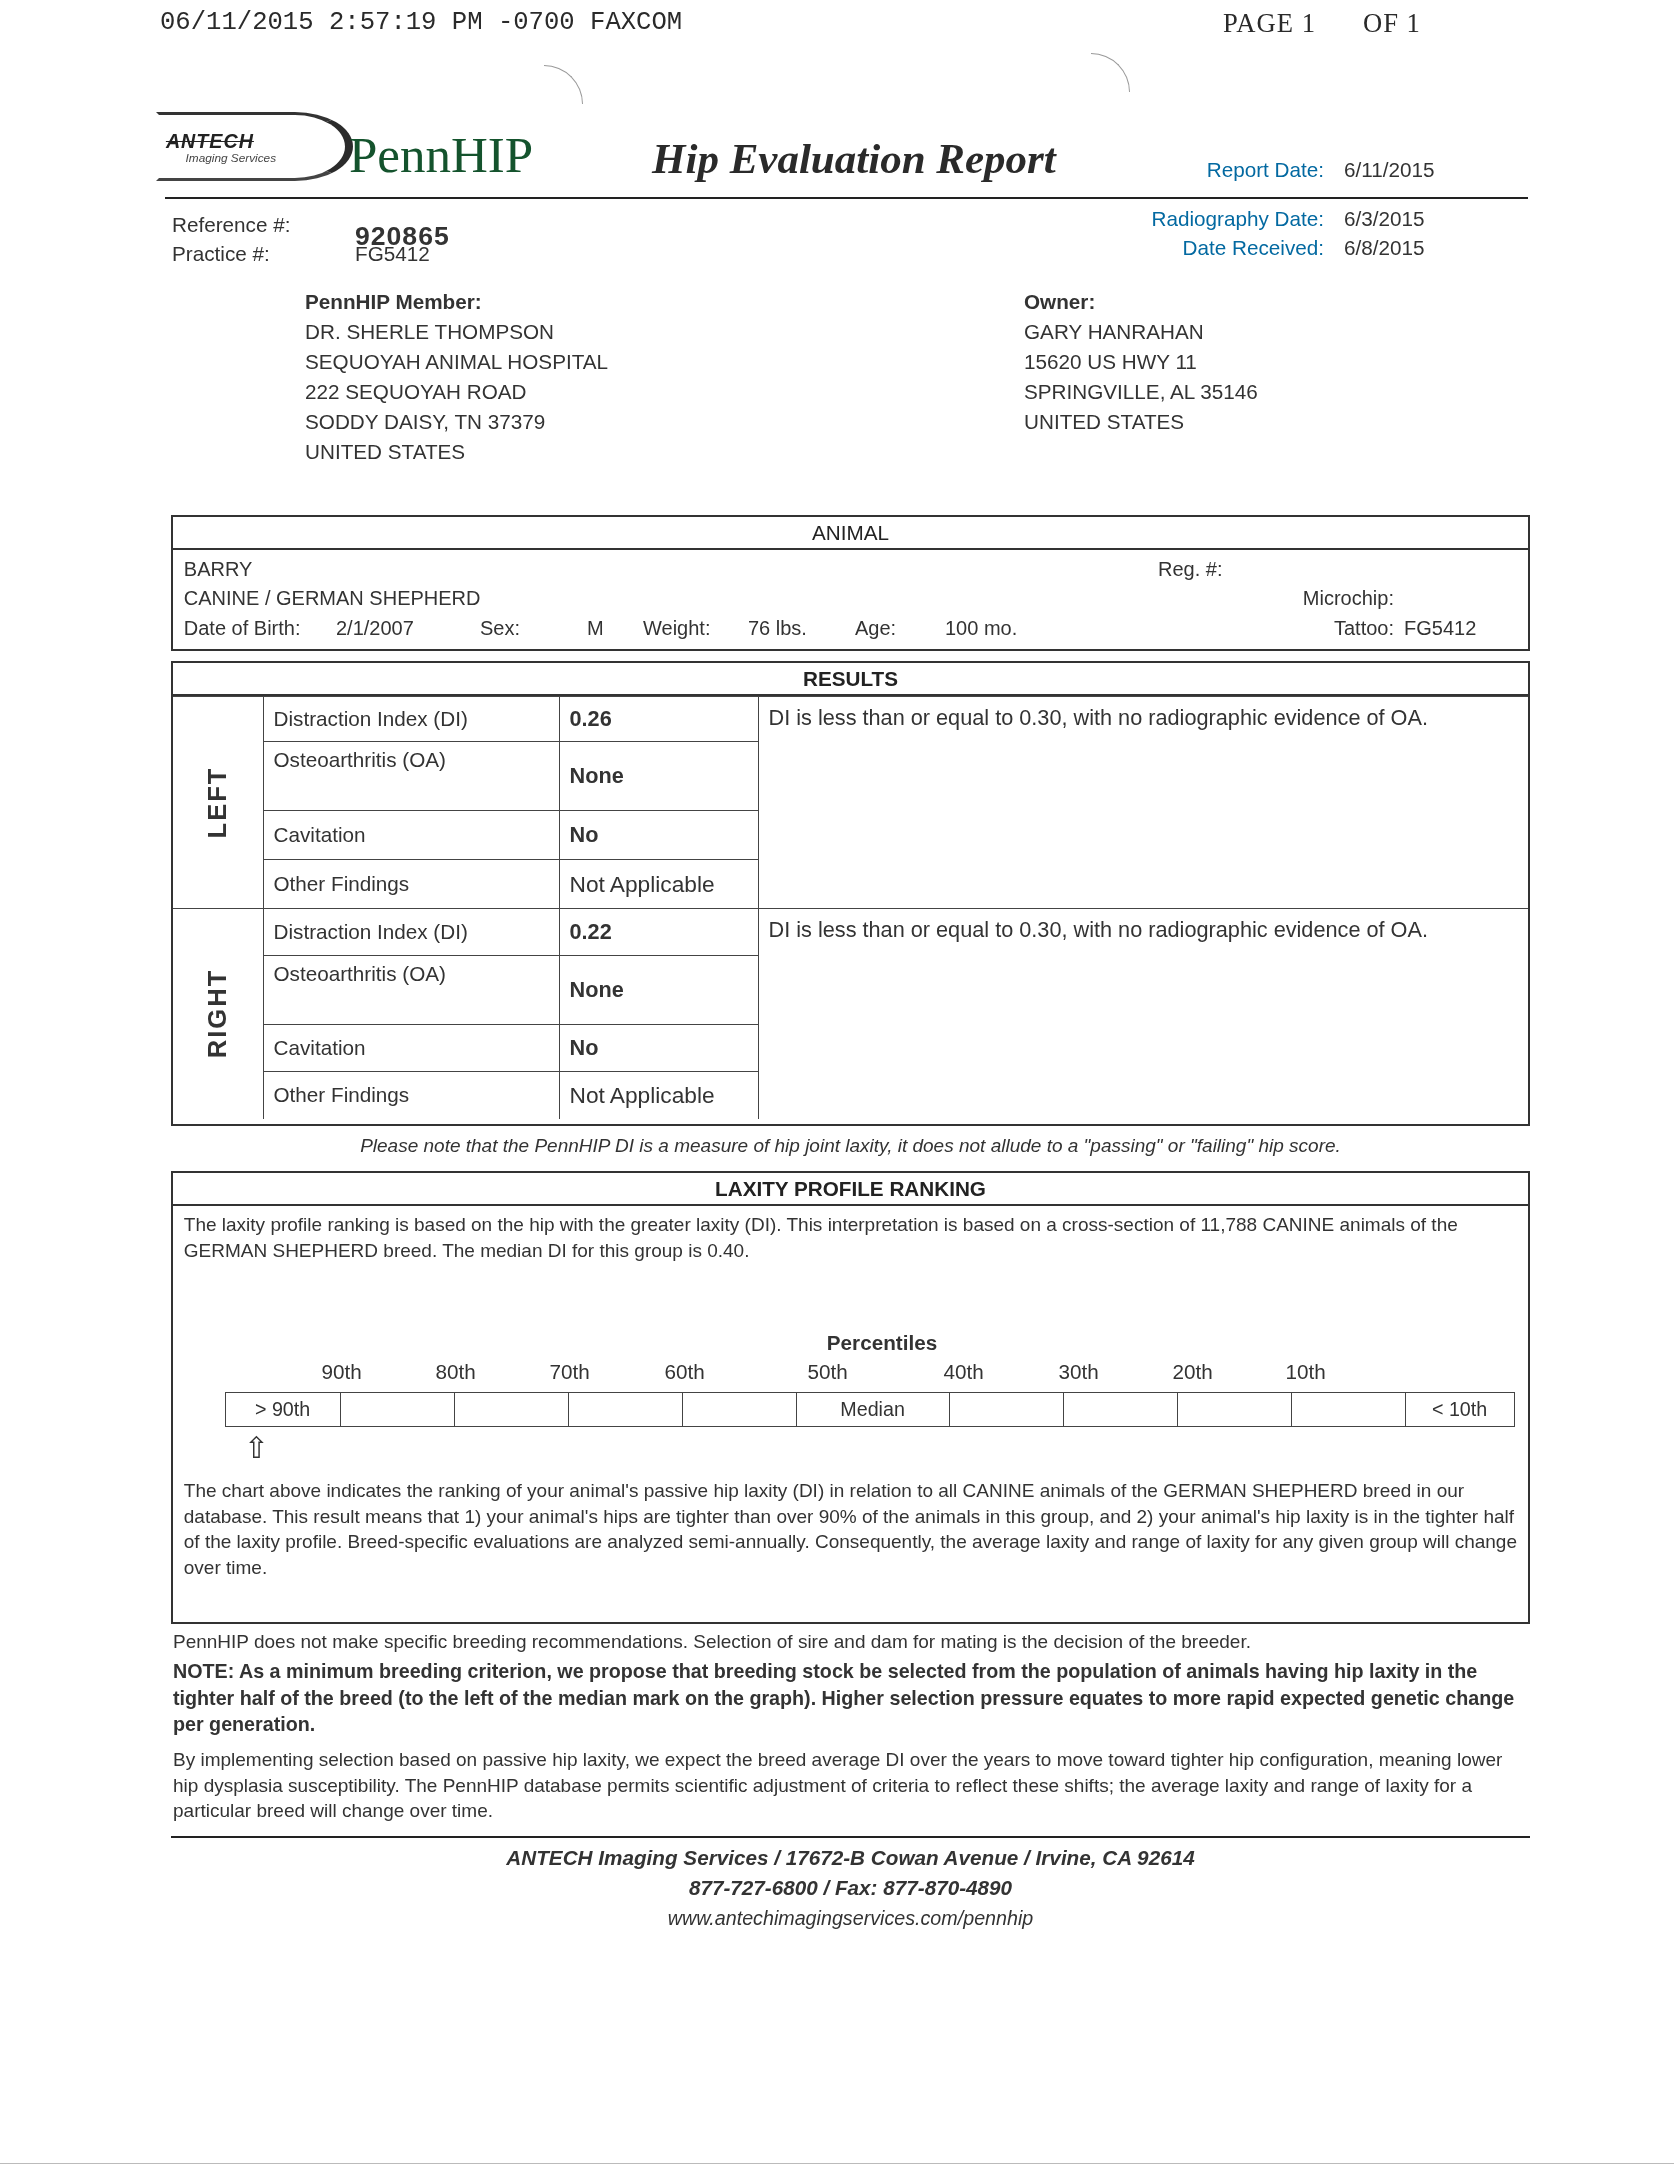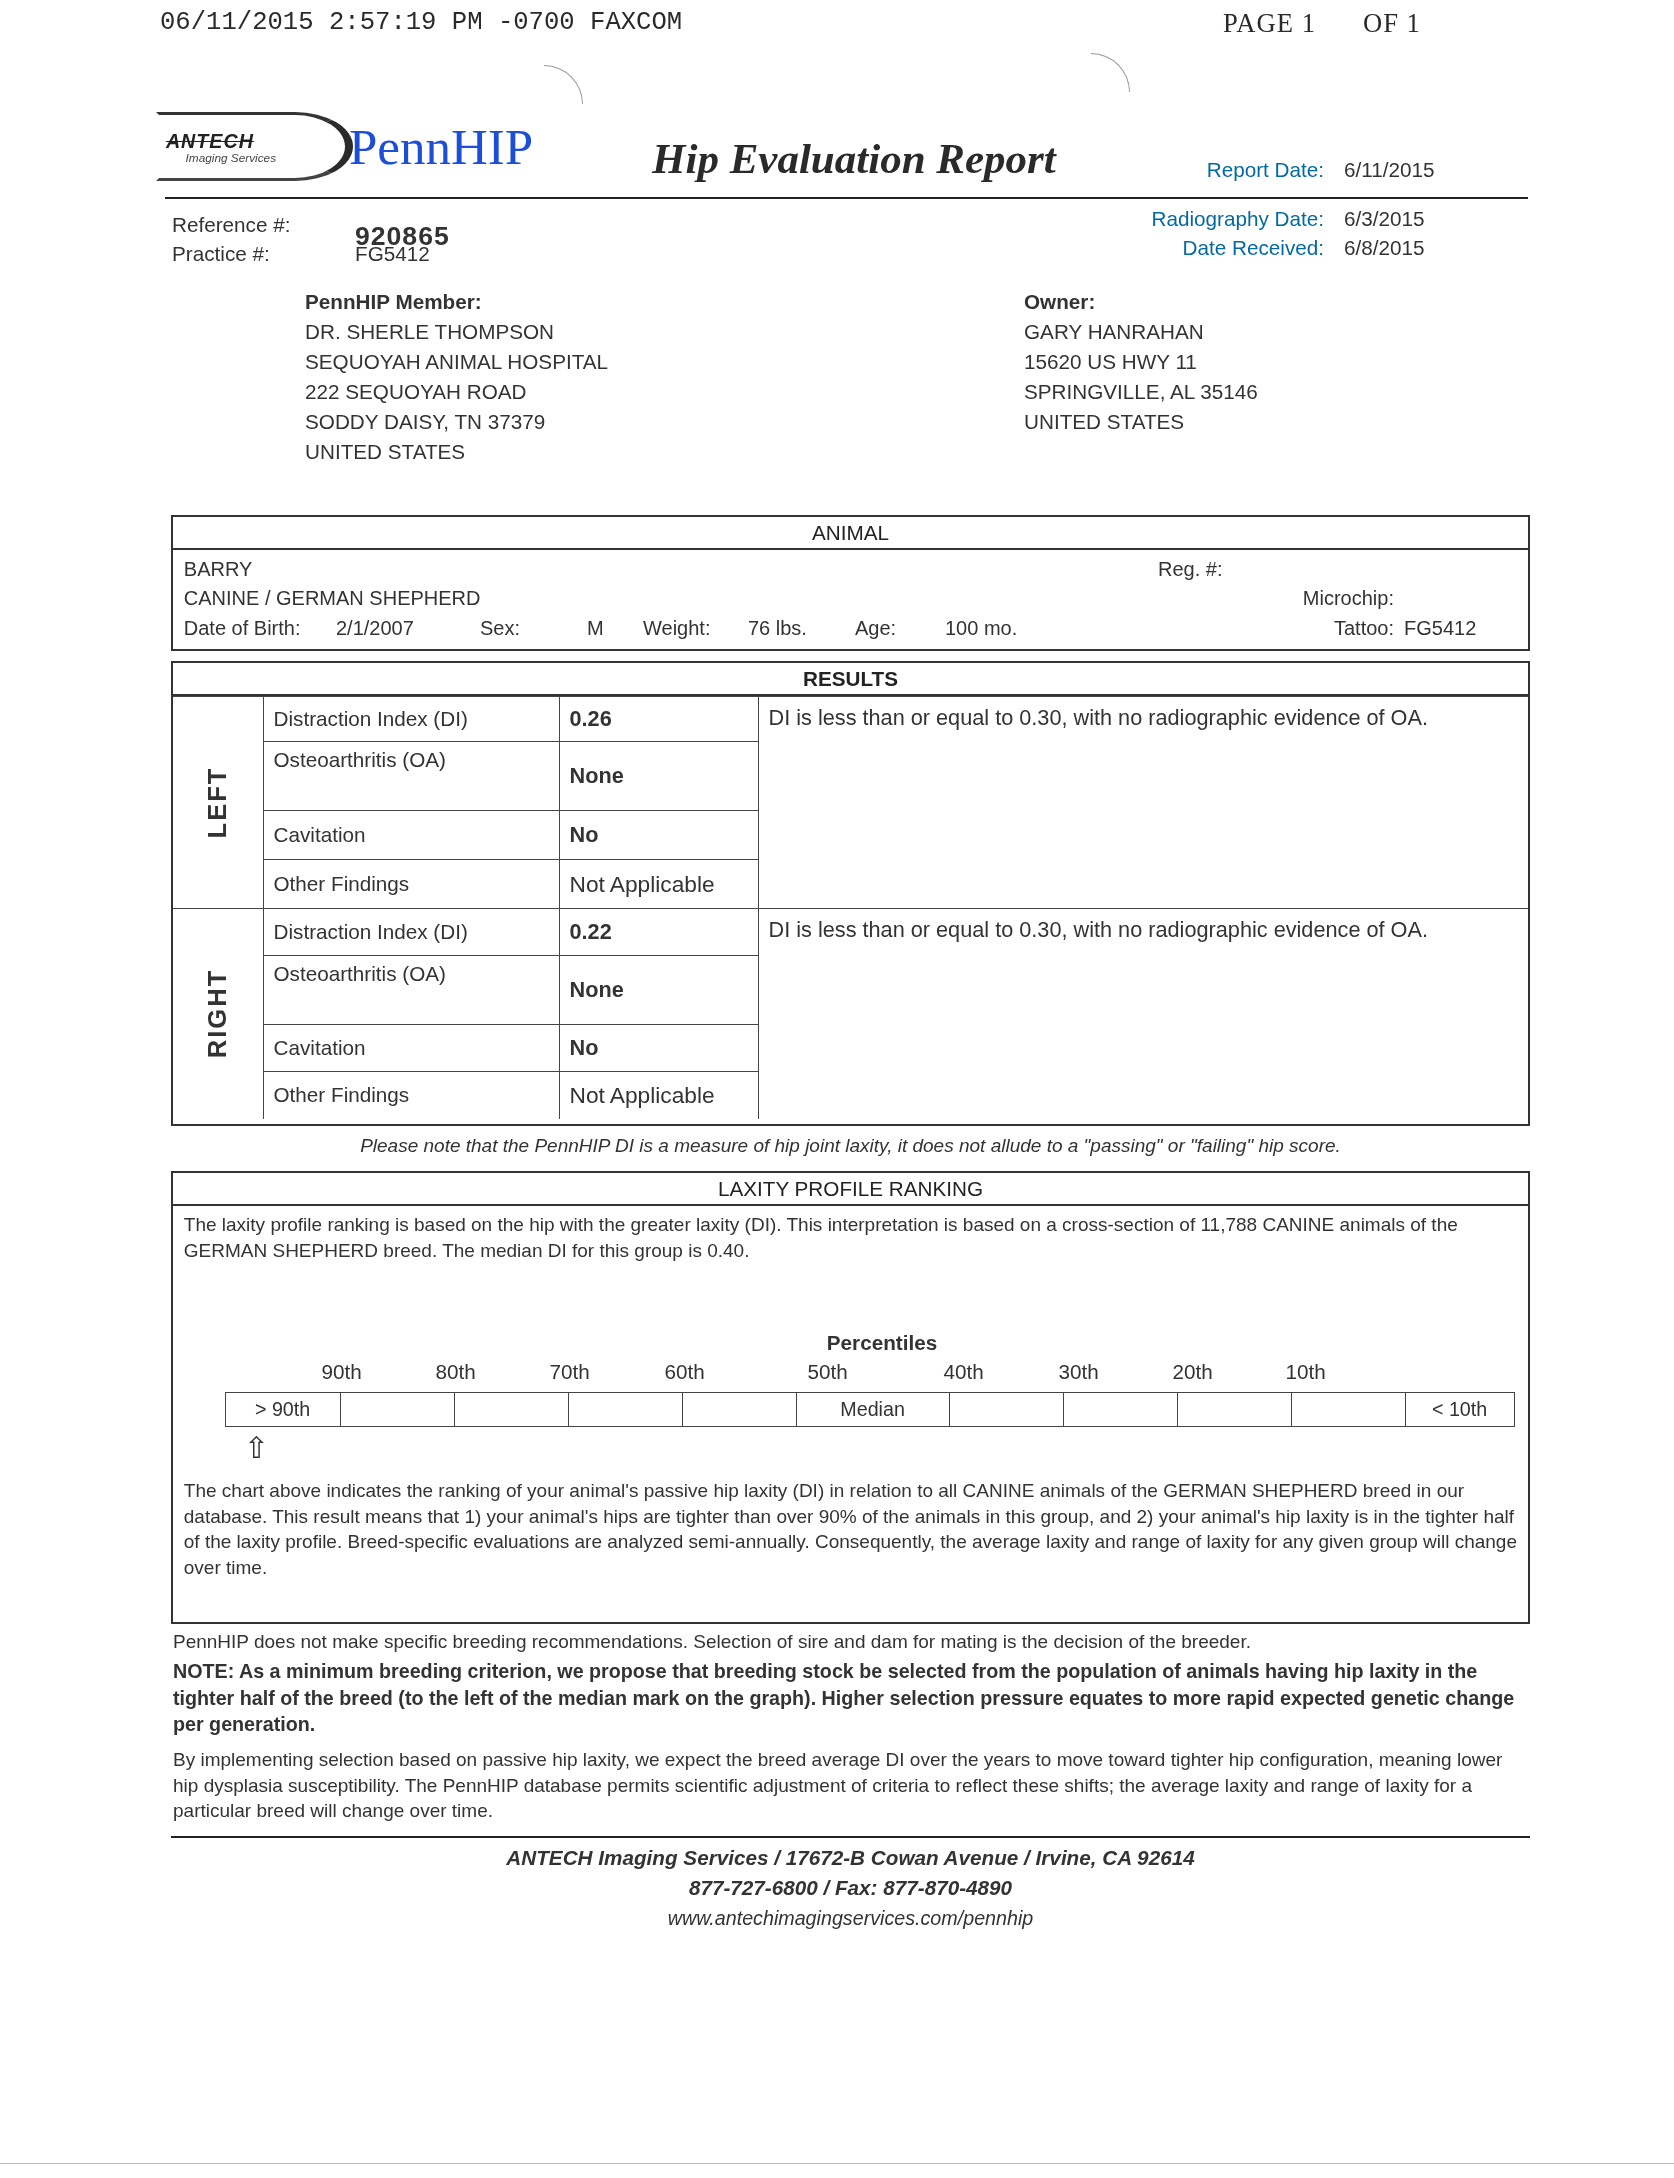--- a/index.html
+++ b/index.html
@@ -13,21 +13,21 @@
   .fax-right { left: 1223px; font-family: "Liberation Serif", serif; font-size: 26.6px; letter-spacing: 1px; }
   .fax-right span { margin-right: 47px; }
 
   .scan-curve { width: 39px; height: 39px; border-top: 1.5px solid #999; border-right: 1.5px solid #999; border-radius: 0 39px 0 0; }
 
   
   .logo { left: 156px; top: 110px; width: 404px; height: 79px; }
   .logo-swoosh { position: absolute; left: 0; top: 2px; width: 197px; height: 69px; border: 3px solid transparent; border-top-color: #333; border-right: 8.9px solid #2b2b2b; border-bottom-color: #444; border-radius: 0 59px 59px 0 / 0 35px 35px 0; }
   .logo-antech { position: absolute; left: 9.9px; top: 19.7px; font-family: "Liberation Sans", sans-serif; font-weight: bold; font-style: italic; font-size: 19.7px; letter-spacing: 1px; color: #222; text-decoration: line-through; }
   .logo-imaging { position: absolute; left: 29.6px; top: 41px; font-style: italic; font-size: 11.8px; color: #444; }
-  .logo-pennhip { position: absolute; left: 193px; top: 8px; font-family: "Liberation Serif", serif; font-size: 51px; color: #1d4ed8; }
+  .logo-pennhip { position: absolute; left: 193px; top: 16px; font-family: "Liberation Serif", serif; font-size: 51px; color: #14532d; }
 
   .title { left: 652px; top: 134px; font-family: "Liberation Serif", serif; font-style: italic; font-weight: bold; font-size: 43px; color: #2a2a2a; }
 
   .rlabel { font-size: 20.7px; color: #0369a1; text-align: right; }
   .rvalue { font-size: 20.7px; color: #333; }
 
   .hr { background: #222; height: 2px; }
 
   .lbl { font-size: 20.7px; color: #333; }
   .ref-val { font-size: 26.6px; font-weight: bold; color: #333; letter-spacing: 1px; }
@@ -178,21 +178,21 @@
       <td class="param" style="border-bottom:none;">Other Findings</td>
       <td class="val na" style="border-bottom:none;">Not Applicable</td>
     </tr>
   </tbody>
     </table>
 </div>
 
 <div class="abs note-italic" style="left:171px;top:1135px;width:1359px;">Please note that the PennHIP DI is a measure of hip joint laxity, it does not allude to a "passing" or "failing" hip score.</div>
 
 <div class="abs box" style="left:171px;top:1171px;width:1359px;height:453px;">
-  <div class="box-head" style="height:33px;line-height:31.5px;">LAXITY PROFILE RANKING</div>
+  <div class="box-head" style="height:33px;line-height:31.5px;font-weight:bold;">LAXITY PROFILE RANKING</div>
   <div class="lax-text abs" style="left:10.8px;top:39px;width:1340px;">The laxity profile ranking is based on the hip with the greater laxity (DI). This interpretation is based on a cross-section of 11,788 CANINE animals of the GERMAN SHEPHERD breed.  The median DI for this group is 0.40.</div>
 
   <div class="abs pct-header" style="left:0;top:158px;width:1359px;padding-left:59px;"><span>Percentiles</span></div>
 
   <div class="abs" style="left:29.6px;top:187px;width:1300px;height:27.6px;">
     <div class="abs pct-label" style="left:82px;width:114px;">90th</div>
     <div class="abs pct-label" style="left:196px;width:114px;">80th</div>
     <div class="abs pct-label" style="left:310px;width:114px;">70th</div>
     <div class="abs pct-label" style="left:425px;width:114px;">60th</div>
     <div class="abs pct-label" style="left:568px;width:114px;">50th</div>

